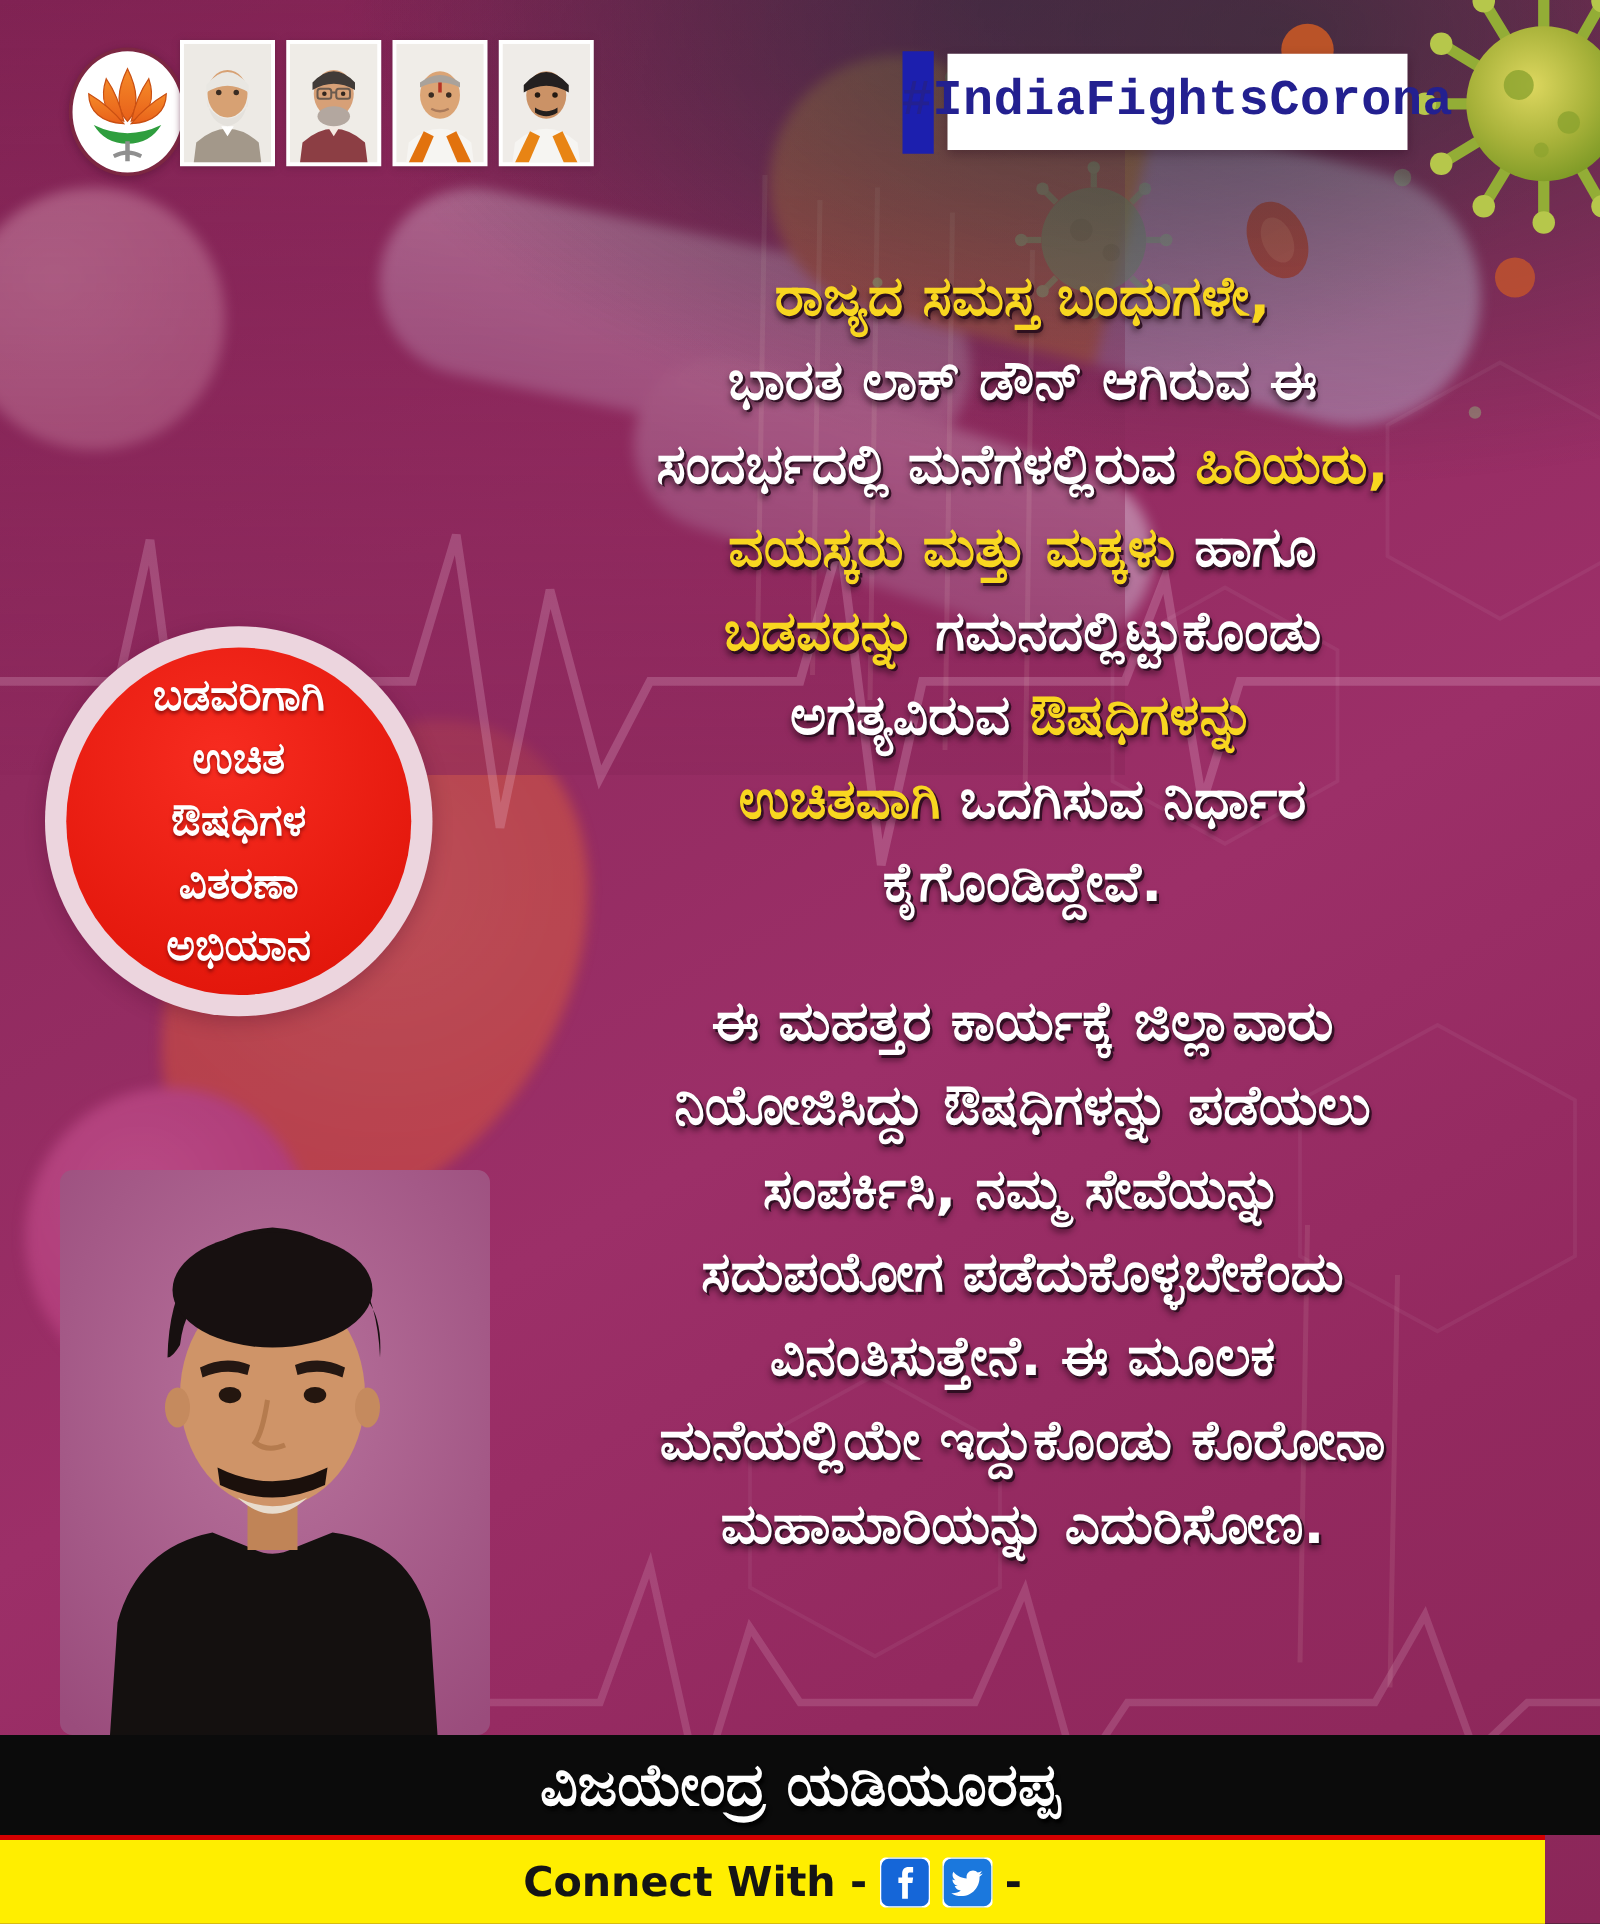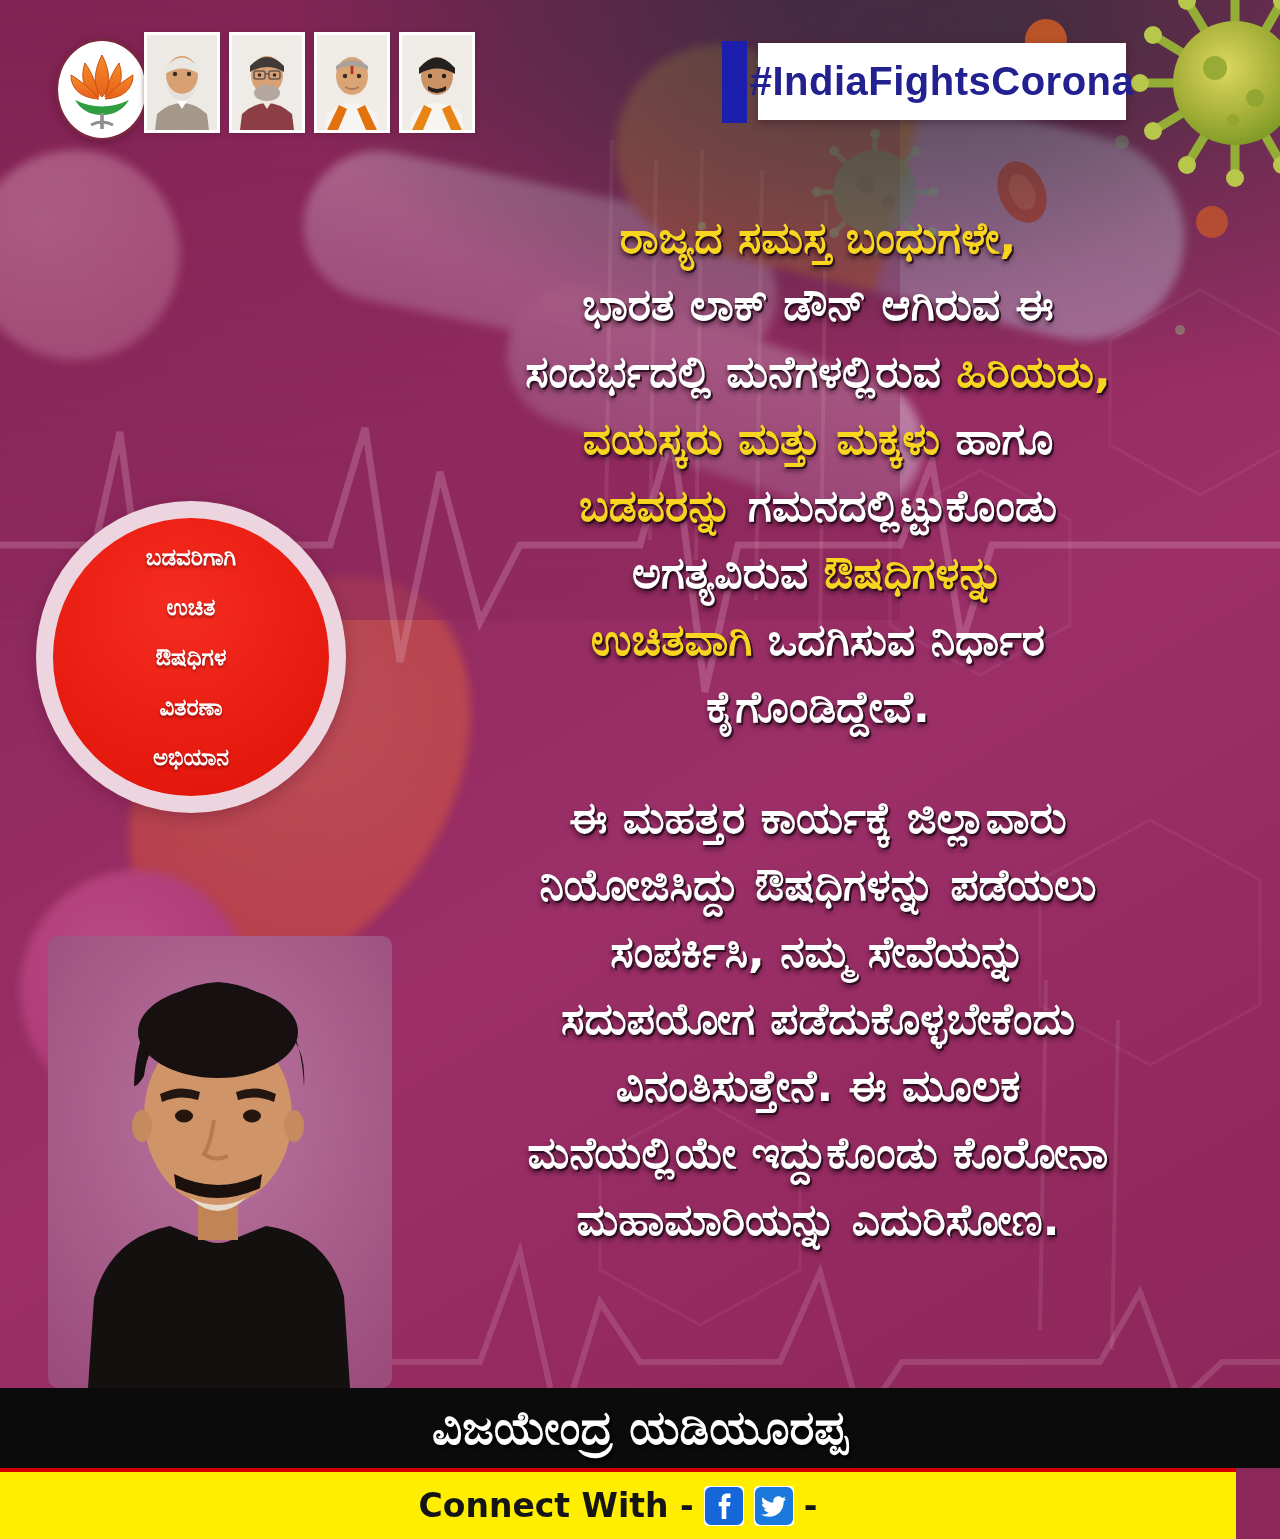--- a/index.html
+++ b/index.html
@@ -25,25 +25,25 @@
   .haze{left:0;top:0;width:1280px;height:520px;
     background:
       radial-gradient(ellipse at 80% 5%, rgba(28,48,46,.55), rgba(28,48,46,0) 52%),
       radial-gradient(ellipse at 62% 0%, rgba(22,40,58,.38), rgba(22,40,58,0) 45%);}
   
   .logo{left:55px;top:38px;width:94px;height:103px;border-radius:50%;background:#fff;border:3px solid #7c2742;box-sizing:border-box;display:flex;align-items:center;justify-content:center;box-shadow:0 2px 8px rgba(60,10,40,.4);}
   .portrait{top:32px;width:76px;height:101px;background:#fff;padding:3px;box-sizing:border-box;box-shadow:0 1px 5px rgba(90,25,60,.55);}
   .portrait svg{display:block;width:100%;height:100%;}
   .banner-bar{left:722px;top:41px;width:25px;height:82px;background:#1c1fae;}
   .banner-box{left:758px;top:43px;width:368px;height:77px;background:#fff;display:flex;align-items:center;justify-content:center;box-shadow:0 3px 8px rgba(40,10,30,.35);}
-  .banner-text{font-family:Liberation Sans, sans-serif;font-weight:bold;font-size:40px;color:#232090;letter-spacing:.5px;}
+  .banner-text{font-family:Liberation Mono, monospace;font-weight:bold;font-size:40px;color:#232090;letter-spacing:.5px;}
   
   .badge{left:36px;top:501px;width:310px;height:312px;border-radius:50%;background:#ecd5de;display:flex;align-items:center;justify-content:center;box-shadow:0 4px 16px rgba(70,10,40,.3);}
   .badge-inner{width:276px;height:278px;border-radius:50%;background:radial-gradient(circle at 45% 32%,#f72c20,#dd1106);display:flex;flex-direction:column;justify-content:center;text-align:center;}
-  .badge-line{color:#fff;font-weight:bold;font-size:23px;line-height:50px;text-shadow:0 2px 3px rgba(95,5,5,.6);}
+  .badge-line{color:#fff;font-weight:bold;font-size:35px;line-height:50px;text-shadow:0 2px 3px rgba(95,5,5,.6);}
   
   .body-text{left:372px;top:204px;width:892px;text-align:center;}
   .line{font-size:44px;font-weight:bold;line-height:67px;white-space:nowrap;
         text-shadow:2px 2px 0 rgba(38,12,28,.85), 0 4px 5px rgba(15,2,10,.55);}
   .para-gap{margin-top:44px;}
   .seg-w{color:#ffffff;text-align:center;}
   .seg-y{color:#f8d620;}
   
   .leader-photo{left:48px;top:936px;width:344px;height:452px;}
   

